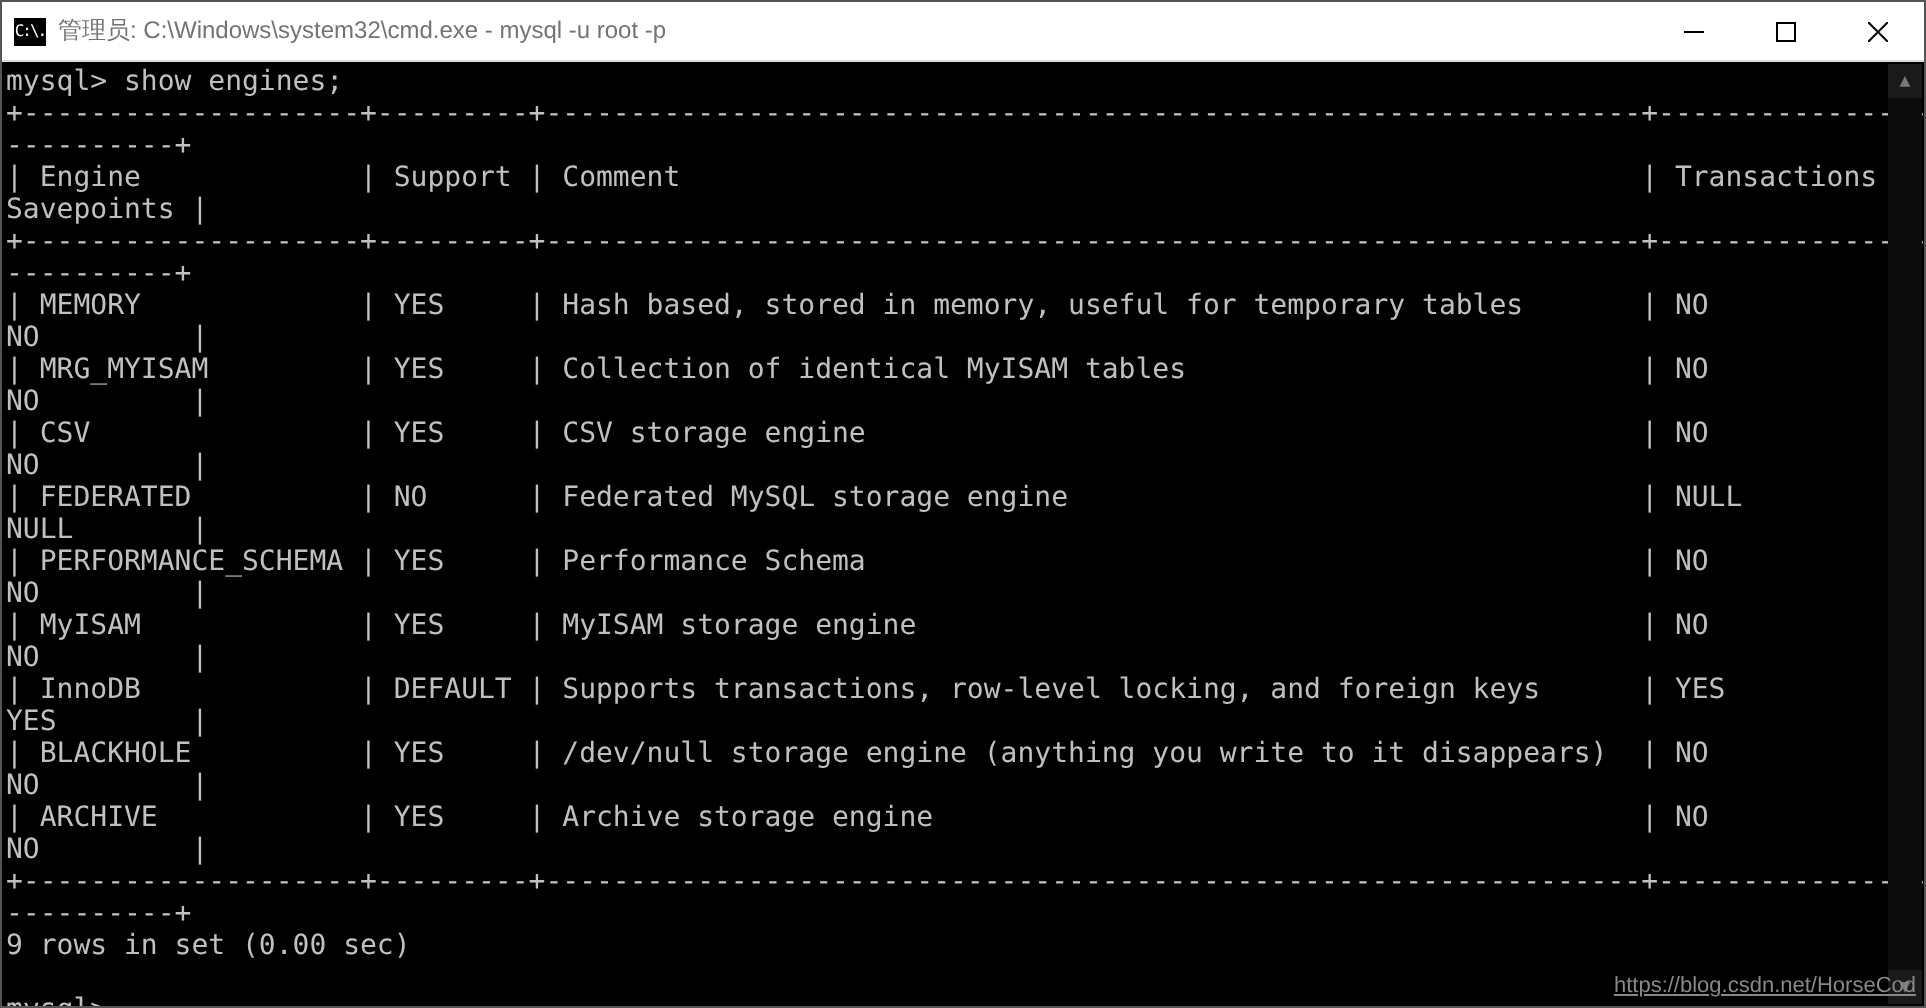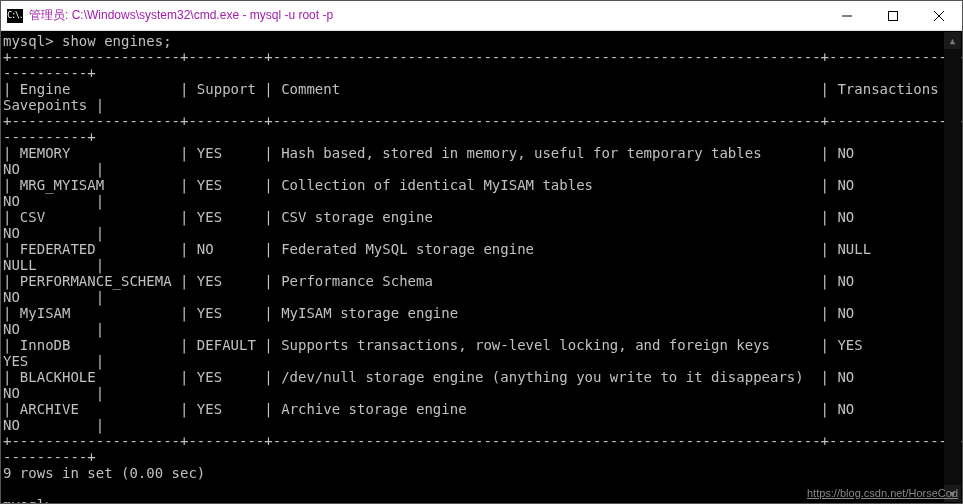--- a/index.html
+++ b/index.html
@@ -37,21 +37,21 @@
     align-items: center;
     justify-content: center;
   }
   .titlebar .icon-box span {
     color: #fff;
     font-size: 8px;
     letter-spacing: -1px;
   }
   .titlebar .title-text {
     font-size: 12px;
-    color: #a21caf;
+    color: #737373;
     font-family: "Microsoft YaHei", sans-serif;
   }
   .winbtns {
     margin-left: auto;
     display: flex;
     height: 100%;
   }
   .winbtn {
     width: 46px;
     height: 100%;

